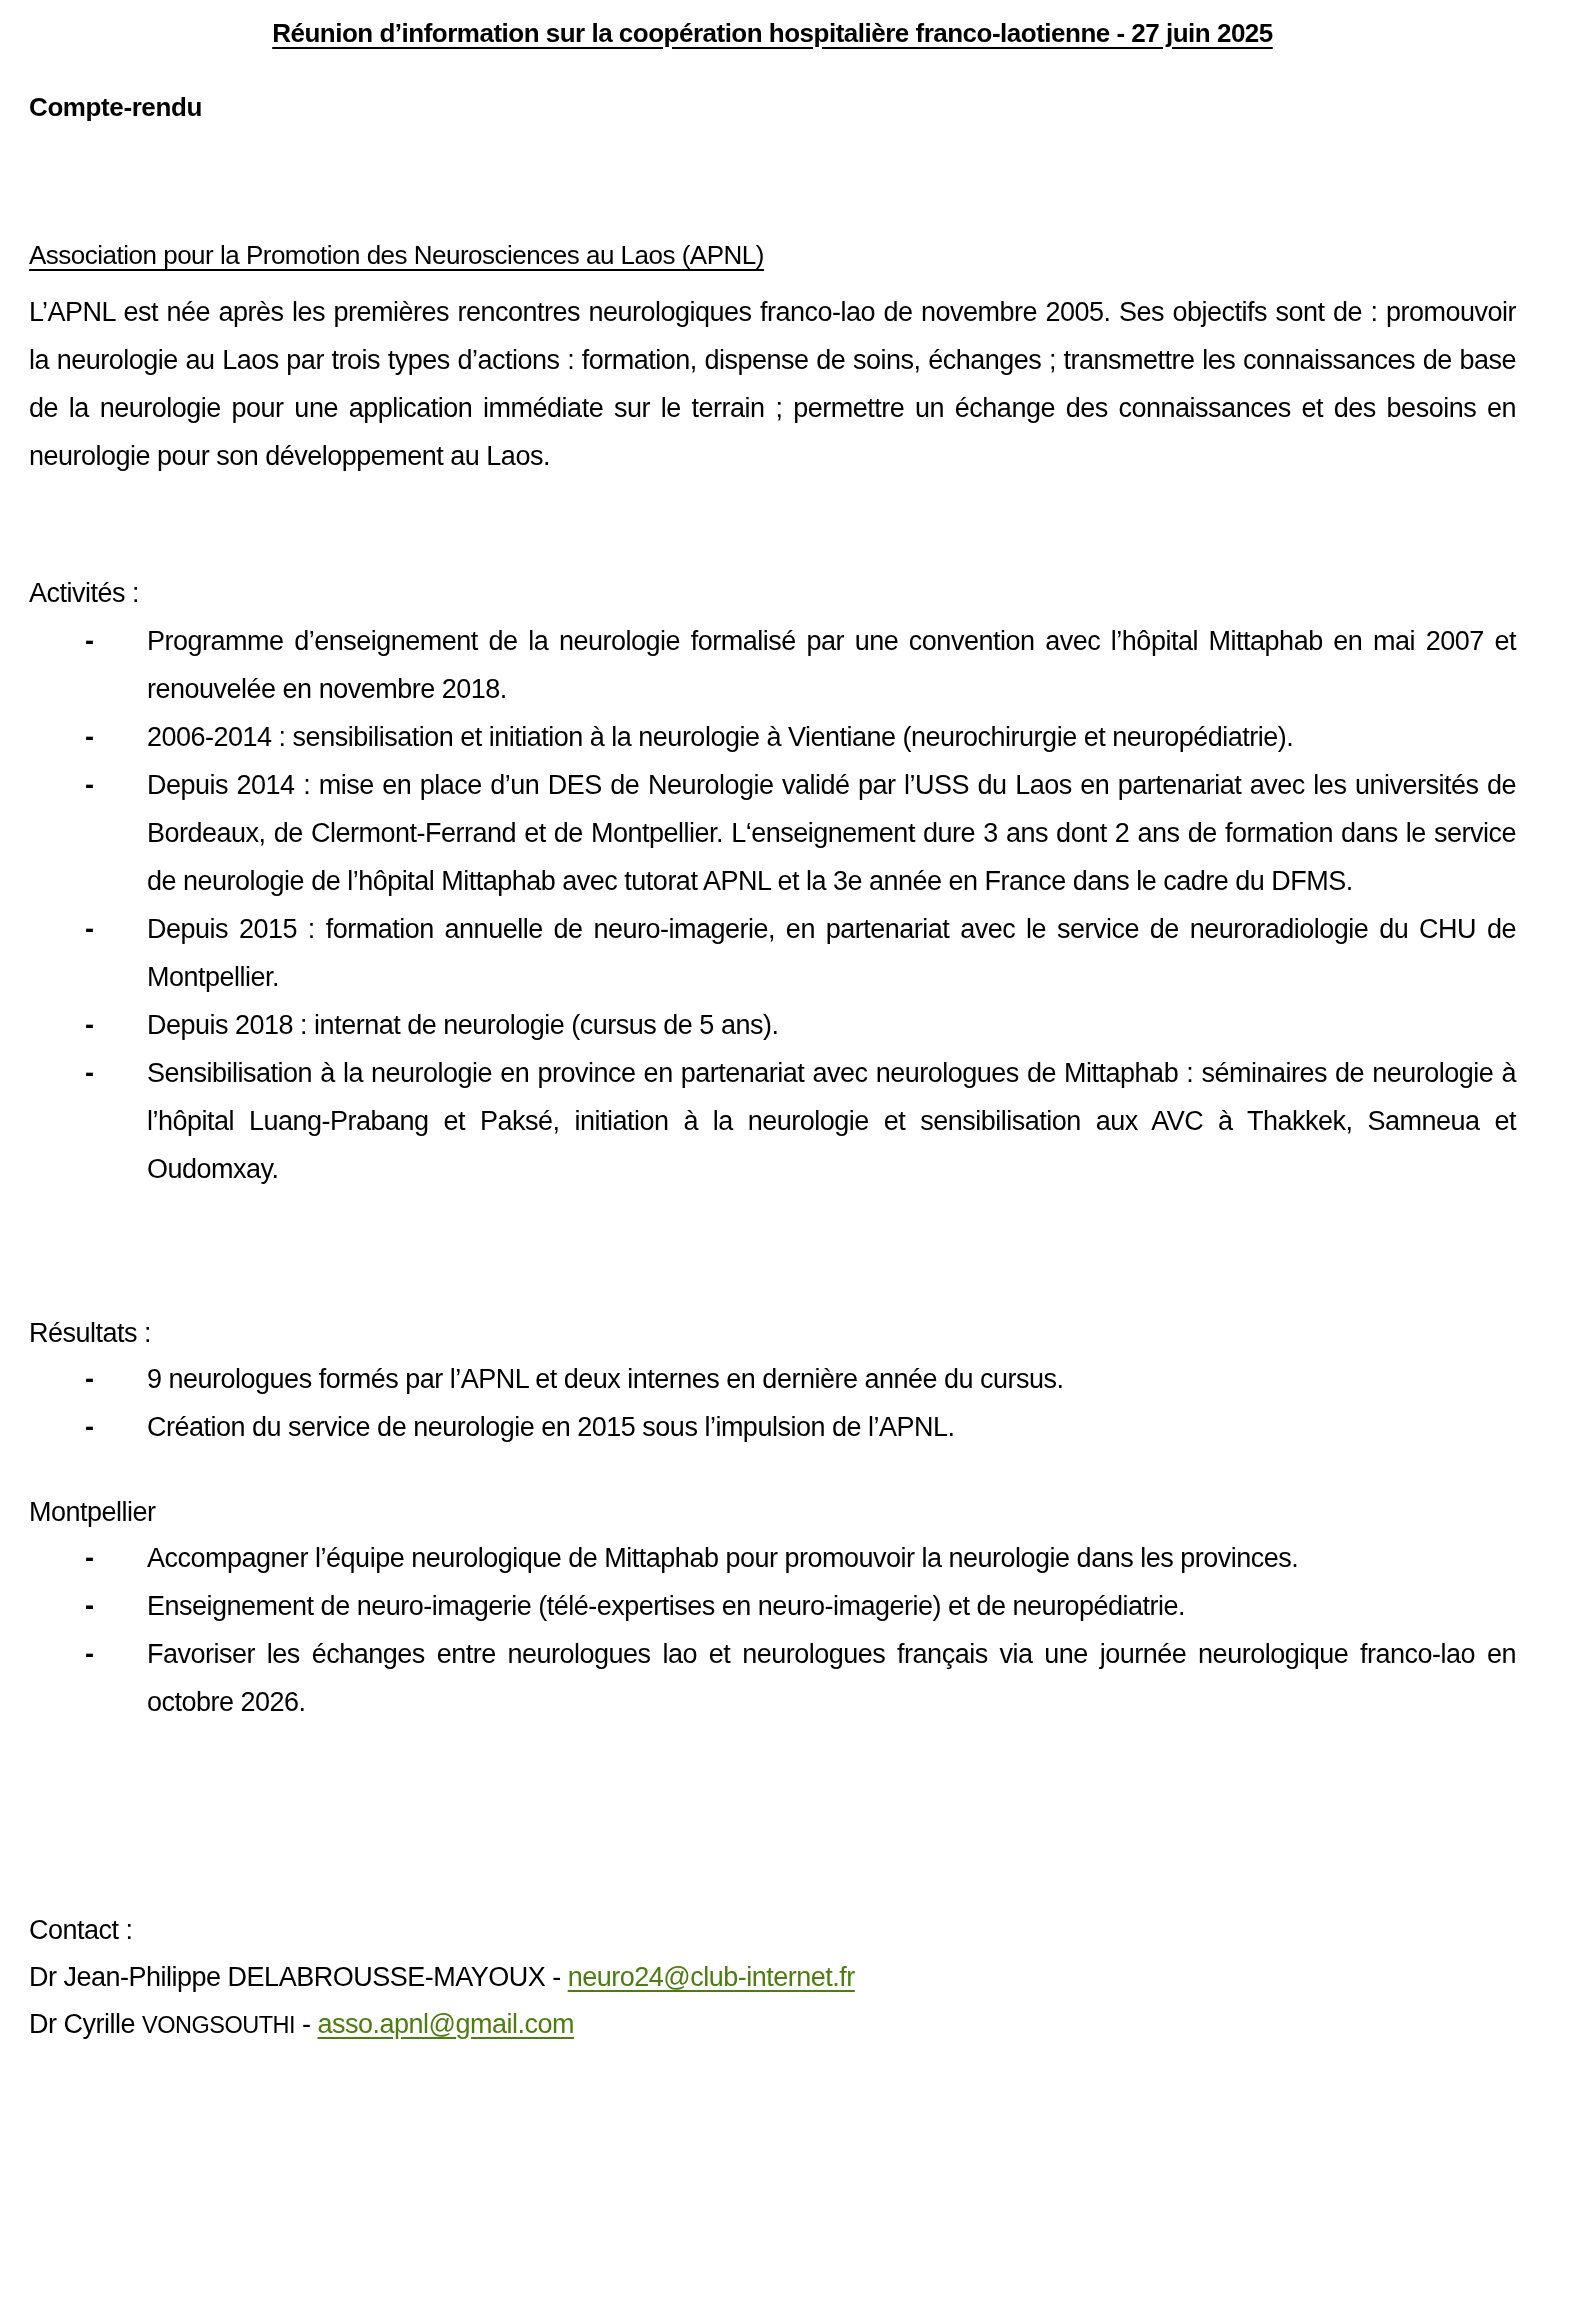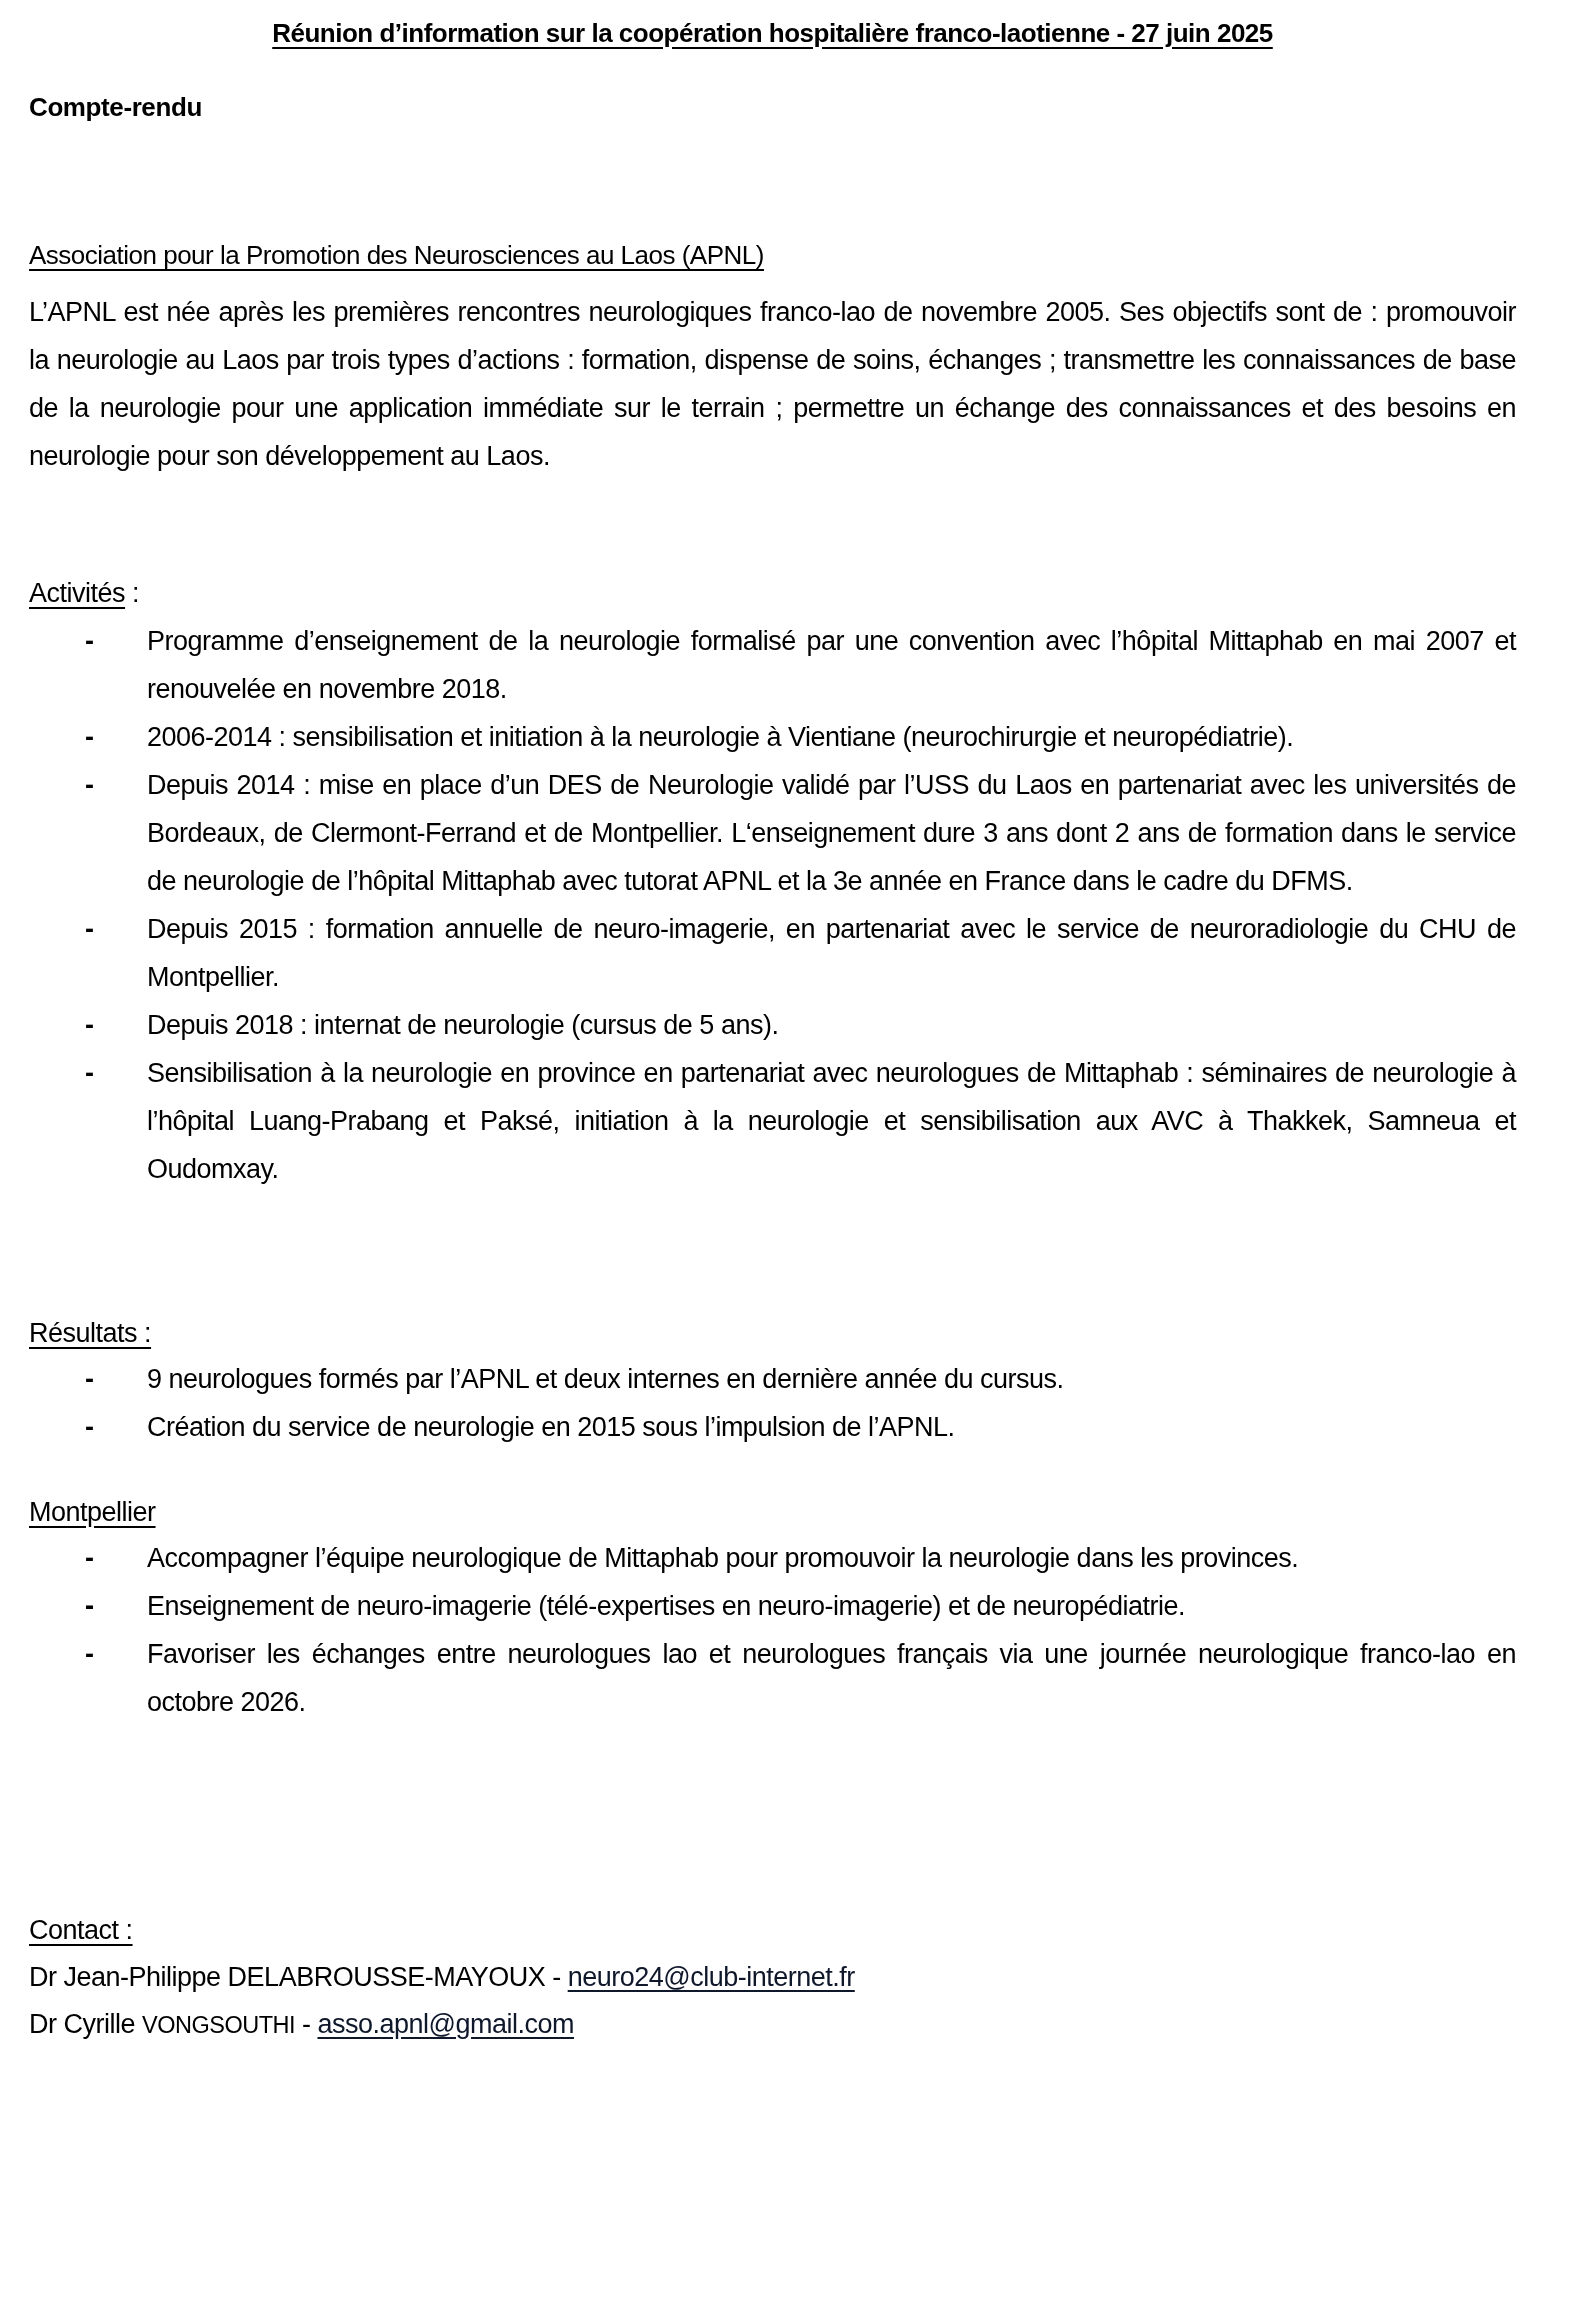--- a/index.html
+++ b/index.html
@@ -9,28 +9,28 @@
   .title { position: absolute; left: 0; width: 1487px; top: 12.7px; text-align: center;
            font-weight: bold; font-size: 26px; line-height: 40px; letter-spacing: -0.5px; }
   .title span { text-decoration: underline; text-underline-offset: 4.5px; }
   .subtitle { position: absolute; left: 0; width: 1487px; top: 87px; text-align: left;
               font-weight: bold; font-size: 26px; line-height: 40px; letter-spacing: -0.4px; }
   .section-title { position: absolute; left: 0; top: 235px; font-weight: normal; font-size: 26px;
                    line-height: 40px; text-decoration: underline; text-underline-offset: 4.5px; letter-spacing: -0.5px; }
   .para { position: absolute; left: 0; width: 1487px; font-size: 27px; line-height: 48px;
           text-align: justify; letter-spacing: -0.5px; }
   .heading { position: absolute; left: 0; font-size: 27px; line-height: 47px; letter-spacing: -0.5px; }
-  .heading .u { text-decoration: underline; text-underline-offset: 4.5px; text-align: right; }
+  .heading .u { text-underline-offset: 4.5px; text-align: right; }
   ul.dash { position: absolute; left: 0; width: 1487px; margin: 0; padding: 0; list-style: none; }
   ul.dash li { position: relative; padding-left: 118px; font-size: 27px; line-height: 48px;
                text-align: justify; letter-spacing: -0.5px; }
   ul.dash li .bullet { position: absolute; left: 56px; top: 0; font-weight: bold; }
   .contact-line { position: absolute; left: 0; font-size: 27px; line-height: 47px; letter-spacing: -0.5px; }
   .contact-line .caps { font-size: 23.5px; }
-  a.link { color: #0f172a; text-decoration: underline; text-underline-offset: 3.6px; }
+  a.link { color: #4d7c0f; text-decoration: underline; text-underline-offset: 3.6px; }
 </style>
 </head>
 <body>
 
 <div class="page">
 
   <div class="title"><span>Réunion d’information sur la coopération hospitalière franco-laotienne - 27 juin 2025</span></div>
   <div class="subtitle">Compte-rendu</div>
 
   <div class="section-title">Association pour la Promotion des Neurosciences au Laos (APNL)</div>

